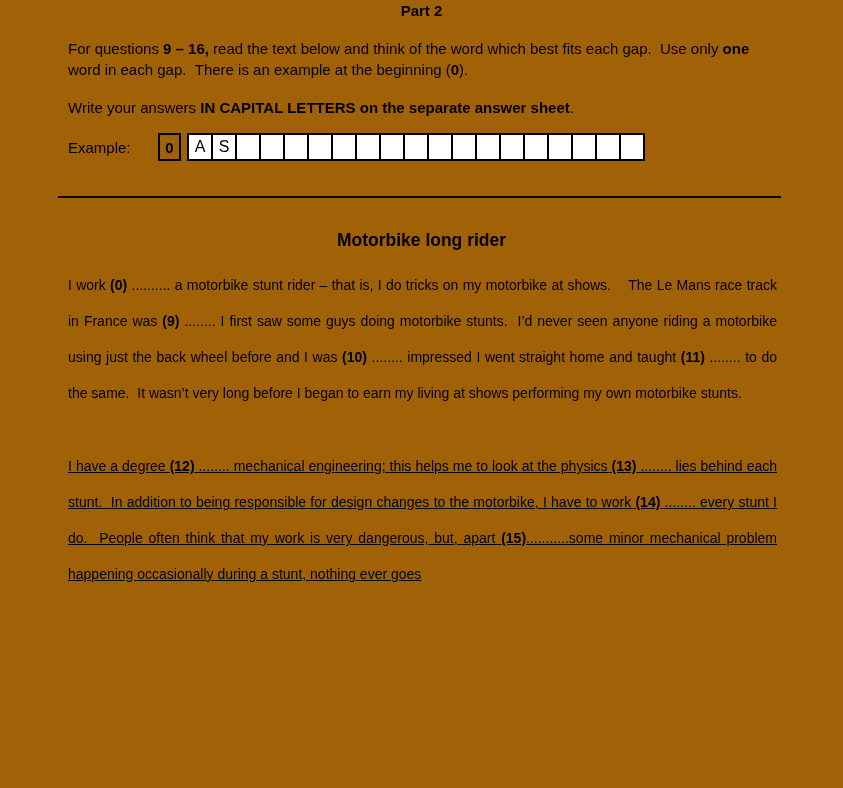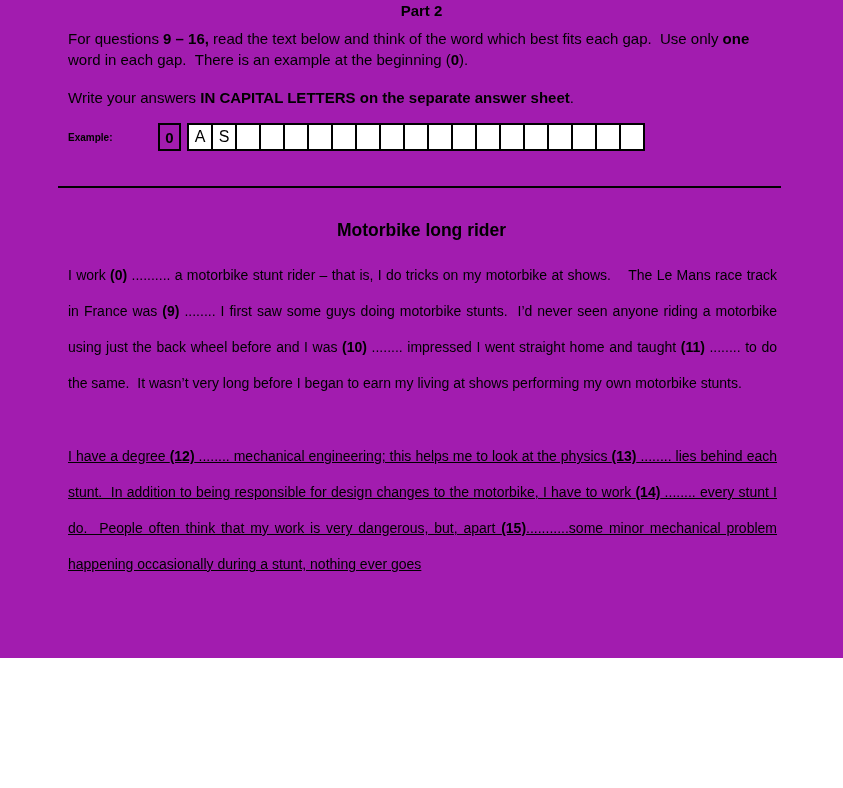--- a/index.html
+++ b/index.html
@@ -3,51 +3,51 @@
 <meta charset="utf-8">
 <style>
   html, body {
     margin: 0;
     padding: 0;
     background: #ffffff;
   }
   .page {
     position: relative;
     width: 843px;
-    height: 658px;
-    background: #a21caf;
+    height: 788px;
+    background: #a16207;
     color: #000000;
     font-family: "Liberation Sans", sans-serif;
     overflow: hidden;
   }
   .part-title {
     padding-top: 2px;
     text-align: center;
     font-size: 15px;
     font-weight: bold;
     line-height: 18px;
   }
   .instructions {
-    margin: 8px 66px 0 68px;
+    margin: 18px 66px 0 68px;
     font-size: 15px;
     line-height: 21px;
     text-align: left;
   }
   .instructions.second {
     margin-top: 17px;
   }
   .example-row {
     display: flex;
     align-items: center;
     margin: 15px 0 0 68px;
     height: 28px;
   }
   .example-label {
-    font-size: 10px;
-    font-weight: bold;
+    font-size: 15px;
+    font-weight: normal;
     width: 90px;
     flex: none;
   }
   .number-box {
     flex: none;
     width: 23px;
     height: 28px;
     box-sizing: border-box;
     border: 2px solid #000;
     display: flex;

